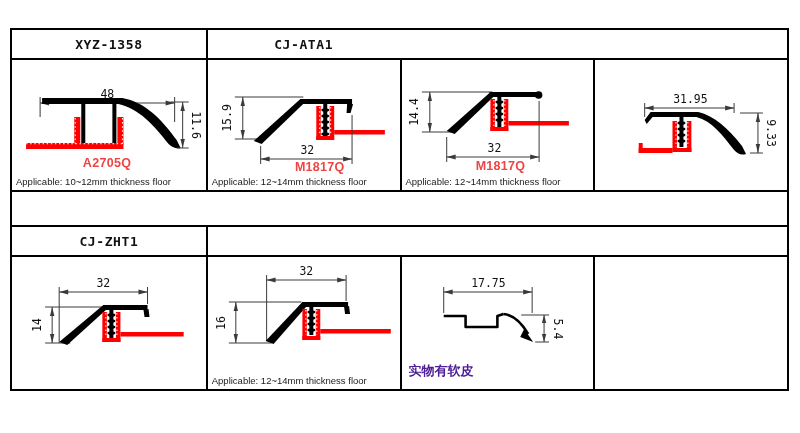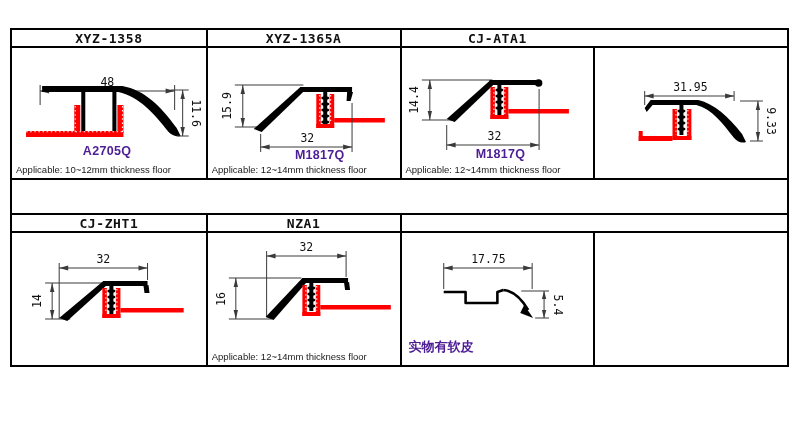--- a/index.html
+++ b/index.html
@@ -1,52 +1,49 @@
 <!DOCTYPE html>
 <html><head>
 <meta charset="utf-8">
 <style>
   html,body{margin:0;padding:0;background:#fff;width:800px;height:433px;overflow:hidden;
     font-family:"Liberation Sans",sans-serif;}
   .sheet{position:absolute;left:10px;top:28px;width:779px;border:2px solid #000;
     box-sizing:border-box;background:#fff;}
   .row{display:grid;grid-template-columns:repeat(4,1fr);border-top:2px solid #000;}
   .row.first{border-top:none;}
-  .hrow{height:16px;}
+  .hrow{height:28px;}
   .brow1{height:130px;}
   .brow2{height:132px;}
   .spacer{height:33px;border-top:2px solid #000;}
   .cell{position:relative;border-left:2px solid #000;overflow:hidden;background:#fff;}
   .cell.first{border-left:none;}
   .hcell{display:flex;align-items:center;justify-content:center;
     font:bold 13px "DejaVu Sans Mono",monospace;letter-spacing:.6px;color:#111;}
   .cell svg{position:absolute;left:0;top:0;width:100%;height:100%;}
   .dim{stroke:#3a3a3a;stroke-width:1;fill:none;}
   .arr{fill:#3a3a3a;stroke:none;}
   .blk{fill:#000;stroke:none;}
   .stk{stroke:#000;stroke-width:2.6;fill:none;stroke-linejoin:round;stroke-linecap:butt;}
   .red{fill:#fe0000;stroke:none;}
   .ser{stroke:#fff;stroke-width:1;stroke-dasharray:1.5 2.6;fill:none;}
   .dtx{font:11.5px "DejaVu Sans Mono",monospace;fill:#111;}
-  .part-label{position:absolute;color:#4c1d95;font:bold 12.5px "Liberation Sans",sans-serif;
+  .part-label{position:absolute;color:#ef4444;font:bold 12.5px "Liberation Sans",sans-serif;
     text-align:center;letter-spacing:.3px;}
   .applicable{position:absolute;left:4px;bottom:3px;font:9.5px "Liberation Sans",sans-serif;color:#1a1a1a;}
   .cn-note{position:absolute;left:7px;bottom:9px;font:bold 13px "Liberation Sans",sans-serif;color:#4c1d95;}
 </style>
 </head>
 <body>
 
 <div class="sheet">
 
   <div class="row first hrow">
     <div class="cell first hcell">
         <span>XYZ-1358</span>
-      </div>
-    <div class="cell hcell">
-        <span>XYZ-1365A</span>
       </div>
     <div class="cell hcell">
         <span>CJ-ATA1</span>
       </div>
   </div>
 
   <div class="row brow1">
 
     <div class="cell first">
       <svg viewBox="0 0 193 130" preserveAspectRatio="none">
@@ -207,23 +204,20 @@
     </div>
   </div>
 
   <div class="spacer"></div>
 
   <div class="row hrow">
     <div class="cell first hcell">
         <span>CJ-ZHT1</span>
       </div>
     <div class="cell hcell">
-        <span>NZA1</span>
-      </div>
-    <div class="cell hcell">
         <span></span>
       </div>
   </div>
 
   <div class="row brow2">
 
     <div class="cell first">
       <svg viewBox="0 0 193 132" preserveAspectRatio="none">
         <g>
           <line class="dim" x1="47" y1="30" x2="47" y2="86"></line>

